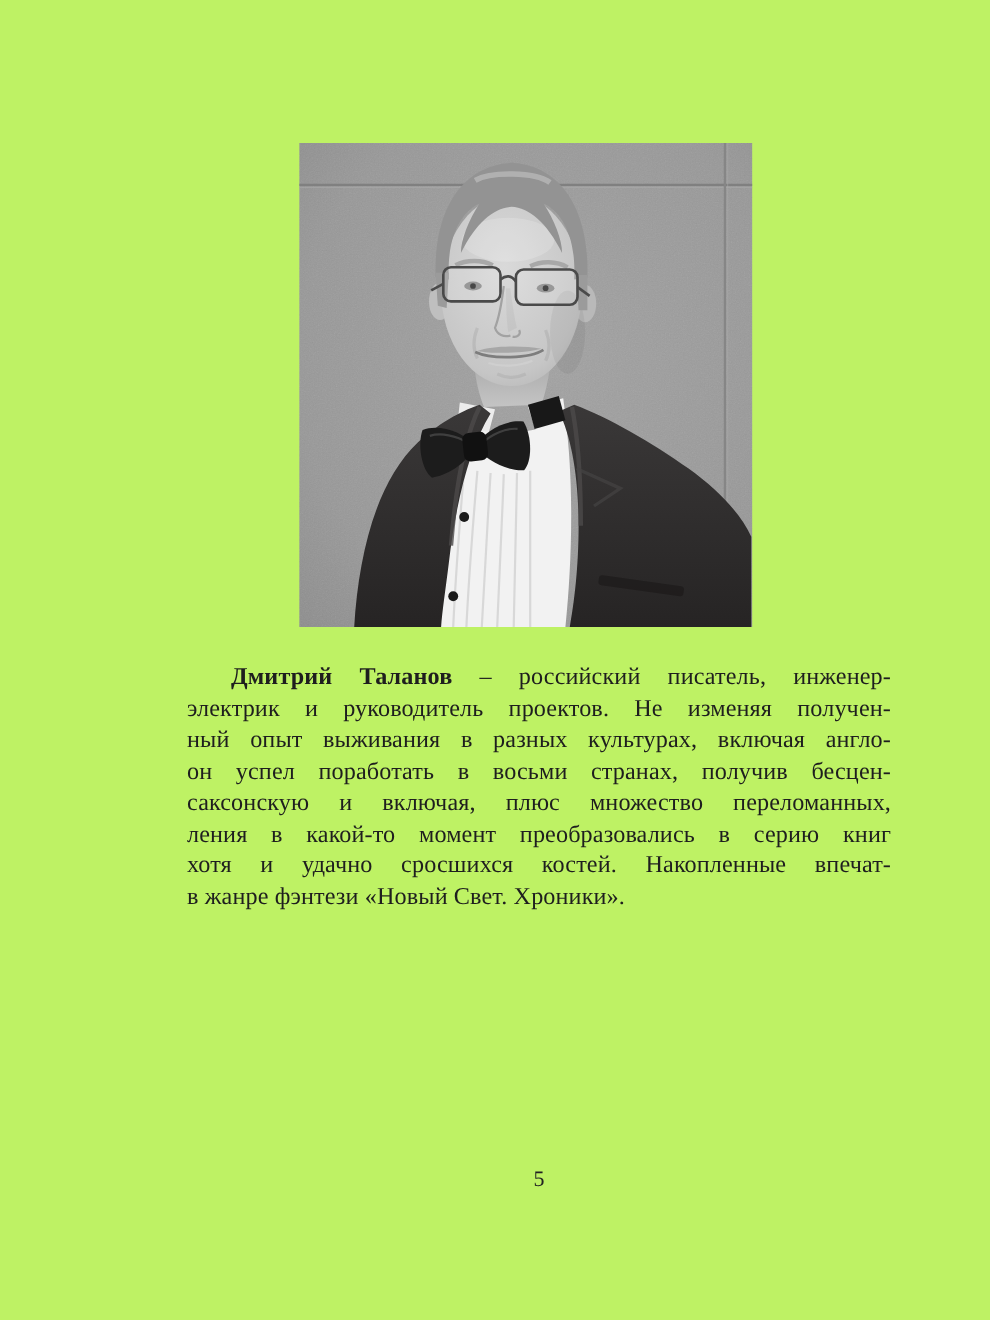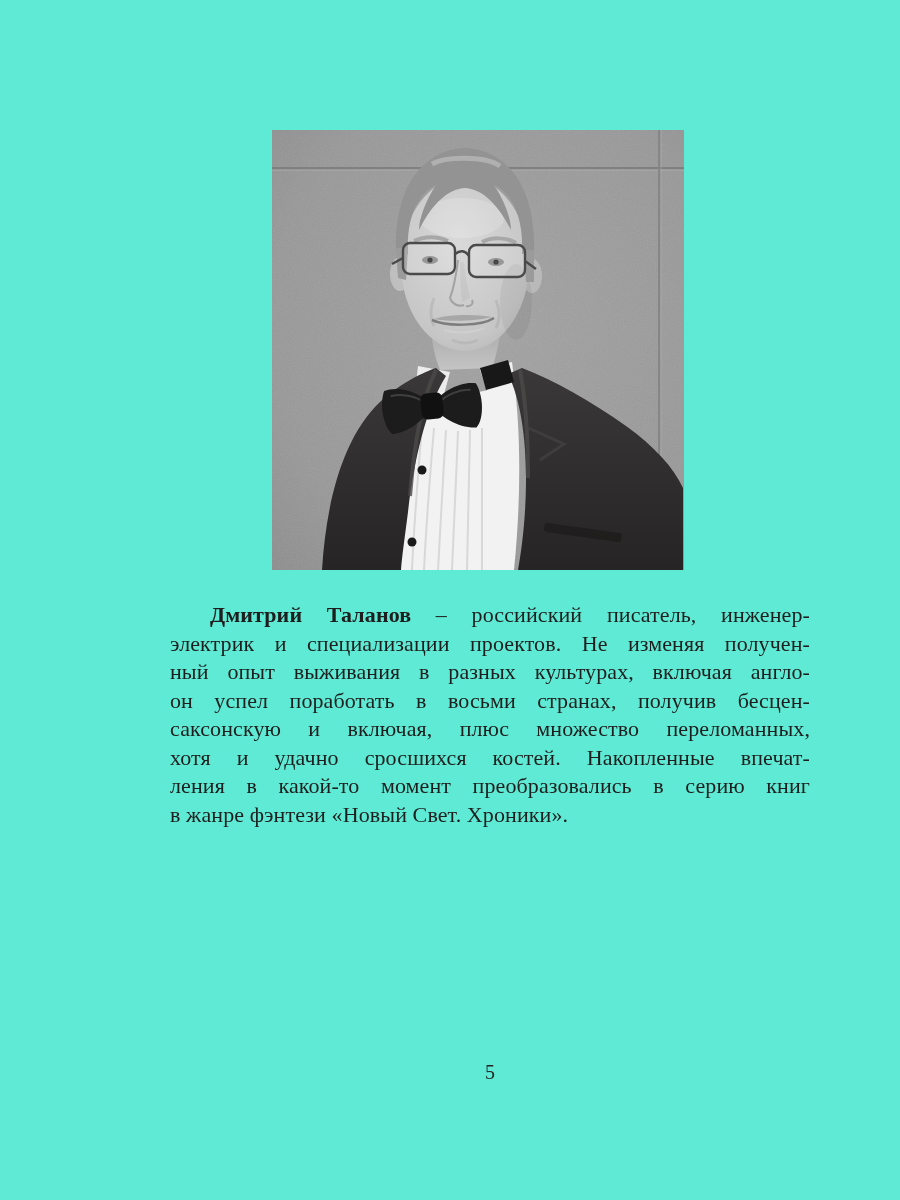--- a/index.html
+++ b/index.html
@@ -6,21 +6,21 @@
   body {
     width: 900px; height: 1200px;
     background: #ffffff;
     position: relative;
     overflow: hidden;
     font-family: "Liberation Serif", "DejaVu Serif", serif;
   }
   .page {
     position: absolute; inset: 0;
     width: 900px; height: 1200px;
-    background: #5eead4;
+    background: #bef264;
   }
   .photo-frame {
     position: absolute;
     left: 272px; top: 130px;
     width: 412px; height: 440px;
   }
   .photo-frame svg { display: block; }
   .bio {
     position: absolute;
     left: 170px; top: 601px;
@@ -165,24 +165,24 @@
         <path d="M162 189 C176 184 204 184 220 187 C206 191 176 192 162 189 Z" fill="#9e9e9e" opacity="0.8"></path>
         <path d="M160 190 C175 197 210 196 222 188" stroke="#7d7d7d" stroke-width="2.5" fill="none"></path>
         <path d="M172 200 C184 204 200 203 212 198" stroke="#cfcfcf" stroke-width="2" fill="none"></path>
         <path d="M180 210 Q193 216 206 210" stroke="#000000" stroke-width="3" fill="none" opacity="0.06"></path>
       </g>
     </svg>
   </div>
 
   <div class="bio">
     <div class="line first"><span class="author-name">Дмитрий Таланов</span><span> – российский писатель, инженер-</span></div>
-    <div class="line">электрик и специализации проектов. Не изменяя получен-</div>
+    <div class="line">электрик и руководитель проектов. Не изменяя получен-</div>
     <div class="line">ный опыт выживания в разных культурах, включая англо-</div>
     <div class="line">он успел поработать в восьми странах, получив бесцен-</div>
     <div class="line">саксонскую и включая, плюс множество переломанных,</div>
+    <div class="line">ления в какой-то момент преобразовались в серию книг</div>
     <div class="line">хотя и удачно сросшихся костей. Накопленные впечат-</div>
-    <div class="line">ления в какой-то момент преобразовались в серию книг</div>
     <div class="line last">в жанре фэнтези «Новый Свет. Хроники».</div>
   </div>
 
   <div class="page-num">5</div>
 
 </div>
 
 </body></html>

